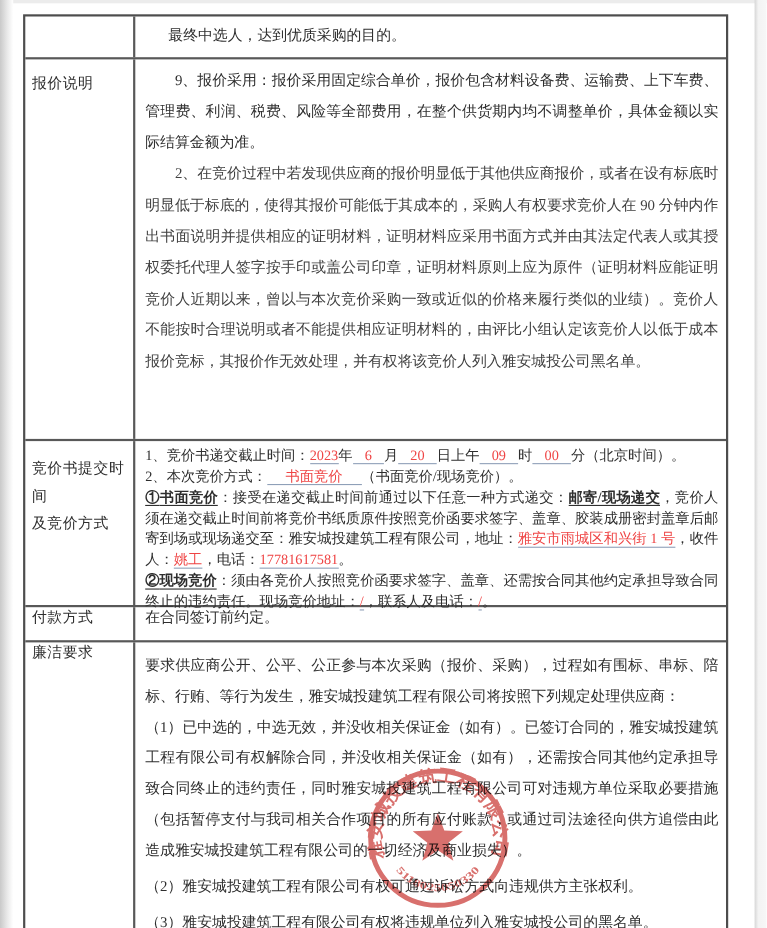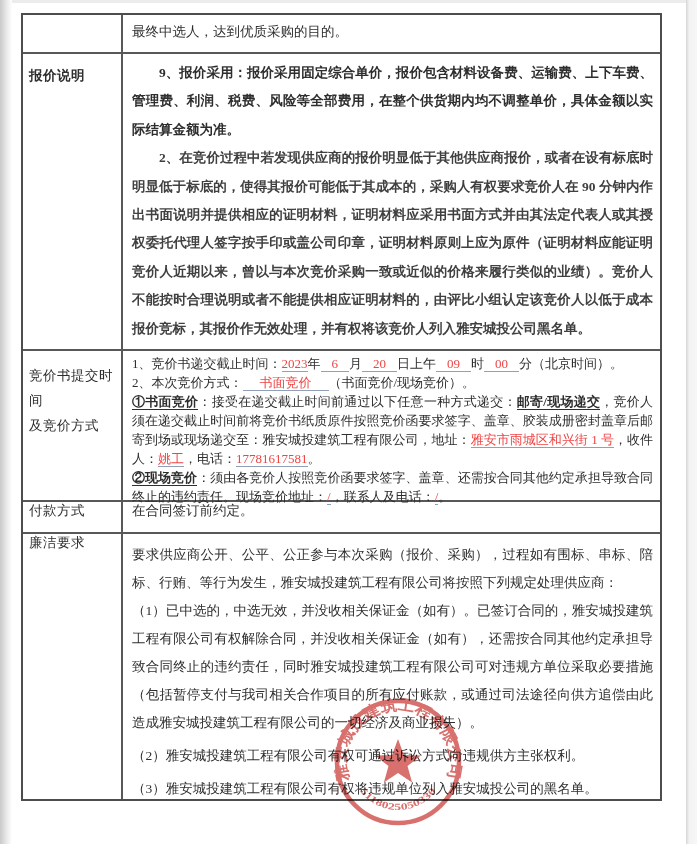--- a/index.html
+++ b/index.html
@@ -21,22 +21,22 @@
   }
   .row{display:flex;box-sizing:border-box;}
   .row + .row{border-top:2px solid #585858;}
   .cell{box-sizing:border-box;}
   .label-cell{
     width:100px;flex:0 0 100px;border-right:2px solid #585858;
     font-size:13.5px;letter-spacing:.5px;
   }
   .content-cell{flex:1 1 auto;min-width:0;}
 
-  .r0{height:37px;}
-  .r1{height:297px;font-weight:bold;}
+  .r0{height:37px;gap:21px;}
+  .r1{height:347px;}
   .r2{height:151px;}
   .r3{height:32px;}
   .r4{height:267px;}
 
   .lbl-top{padding:13px 0 0 6px;}
   .lbl-top2{padding:12px 0 0 6px;line-height:25px;}
   .lbl-center{display:flex;align-items:flex-start;padding-left:6px;}
 
   .c0{padding:7px 8px 0 9px;font-size:13.5px;line-height:20px;}
   .c1{padding:5px 7px 0 9px;font-size:13.5px;line-height:28.4px;}

